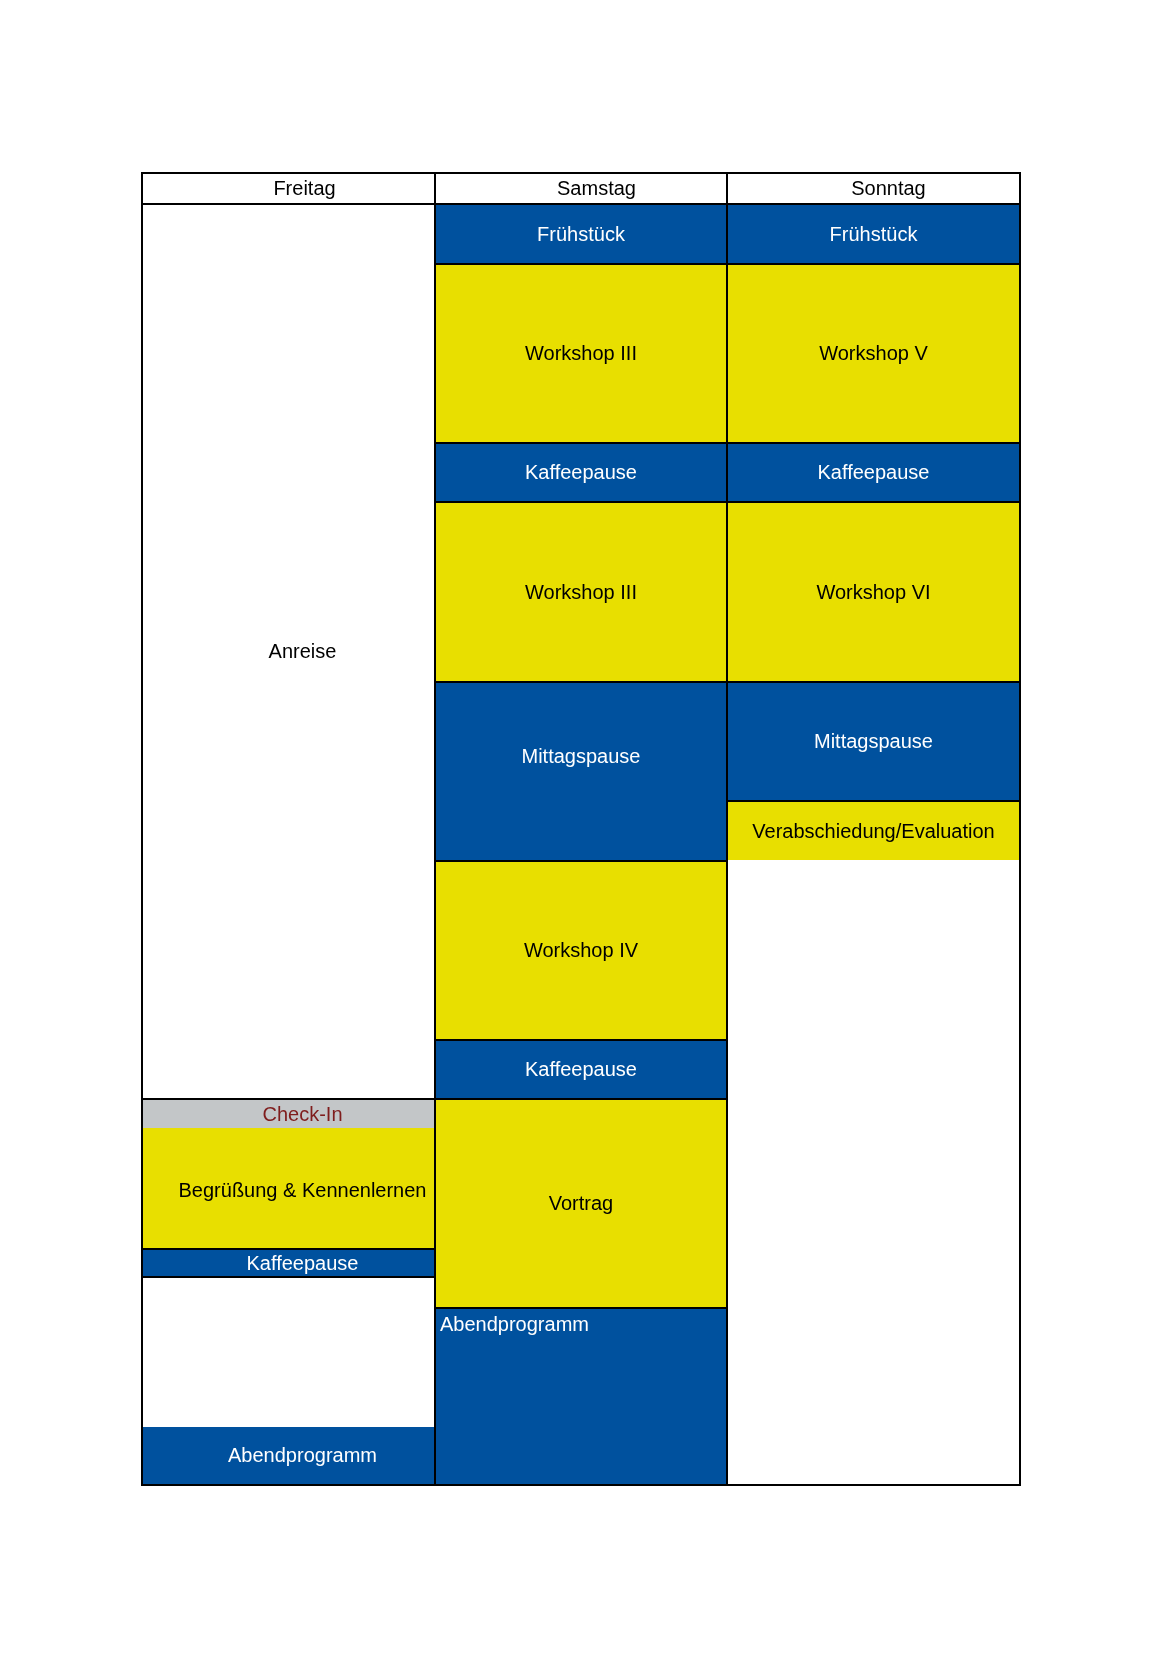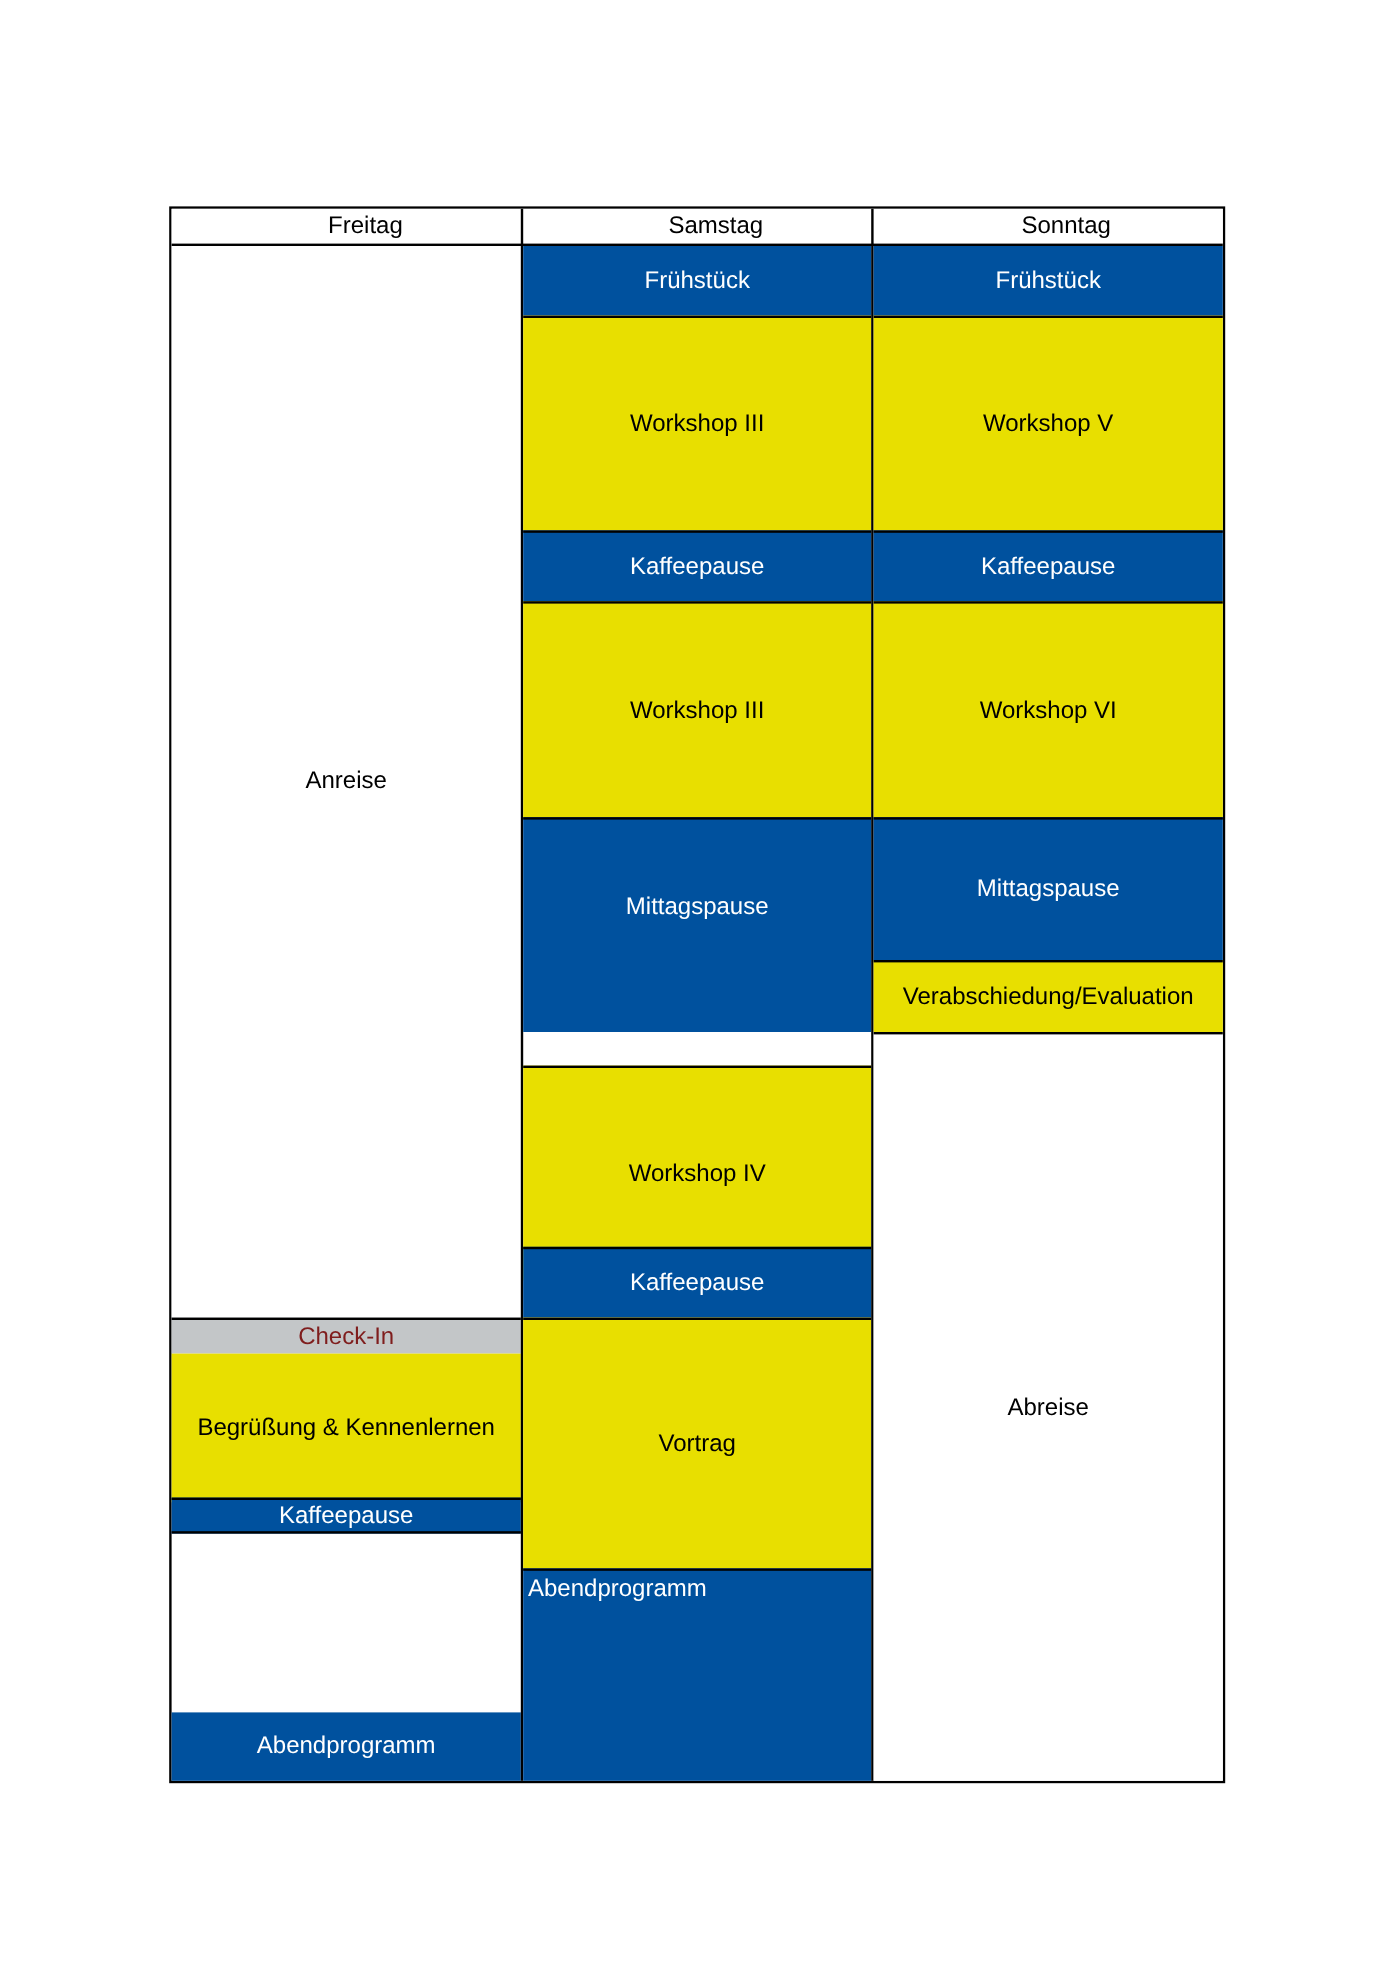--- a/index.html
+++ b/index.html
@@ -17,44 +17,43 @@
 </style>
 </head>
 <body>
 
 <div class="table">
 
   <div class="hdr" style="left:0;width:292px;">Freitag</div>
   <div class="hdr" style="left:292px;width:292px;">Samstag</div>
   <div class="hdr" style="left:584px;width:292px;">Sonntag</div>
 
-  <div class="col" style="left:0;width:291px;">
+  <div class="col" style="left:0;width:291px;padding-left:28px;">
     <div class="cell white" style="top:0;height:893px;">Anreise</div>
     <div class="cell grey bt" style="top:893px;height:30px;">Check-In</div>
     <div class="cell yellow" style="top:923px;height:124px;">Begrüßung &amp; Kennenlernen</div>
     <div class="cell blue bt" style="top:1043px;height:30px;border-bottom:2px solid #000;">Kaffeepause</div>
     <div class="cell blue" style="top:1222px;bottom:0;">Abendprogramm</div>
   </div>
   <div class="vline" style="left:291px;"></div>
 
   <div class="col" style="left:293px;width:290px;">
     <div class="cell blue" style="top:0;height:58px;">Frühstück</div>
     <div class="cell yellow bt" style="top:58px;height:179px;">Workshop III</div>
     <div class="cell blue bt" style="top:237px;height:59px;">Kaffeepause</div>
     <div class="cell yellow bt" style="top:296px;height:180px;">Workshop III</div>
     <div class="cell blue bt" style="top:476px;height:179px;padding-bottom:30px;">Mittagspause</div>
-    <div class="cell yellow bt" style="top:655px;height:179px;margin-top:28px;">Workshop IV</div>
+    <div class="cell yellow bt" style="top:655px;height:179px;">Workshop IV</div>
     <div class="cell blue bt" style="top:834px;height:59px;">Kaffeepause</div>
     <div class="cell yellow bt" style="top:893px;height:209px;">Vortrag</div>
     <div class="cell blue bt" style="top:1102px;bottom:0;align-items:flex-start;justify-content:flex-start;padding:4px 0 0 4px;">Abendprogramm</div>
   </div>
   <div class="vline" style="left:583px;"></div>
 
   <div class="col" style="left:585px;width:291px;">
     <div class="cell blue" style="top:0;height:58px;">Frühstück</div>
     <div class="cell yellow bt" style="top:58px;height:179px;">Workshop V</div>
     <div class="cell blue bt" style="top:237px;height:59px;">Kaffeepause</div>
     <div class="cell yellow bt" style="top:296px;height:180px;">Workshop VI</div>
     <div class="cell blue bt" style="top:476px;height:119px;">Mittagspause</div>
     <div class="cell yellow bt" style="top:595px;height:60px;">Verabschiedung/Evaluation</div>
-    <div class="cell white bt" style="top:655px;bottom:0;">Abreise</div>
   </div>
 </div>
 
 </body></html>

